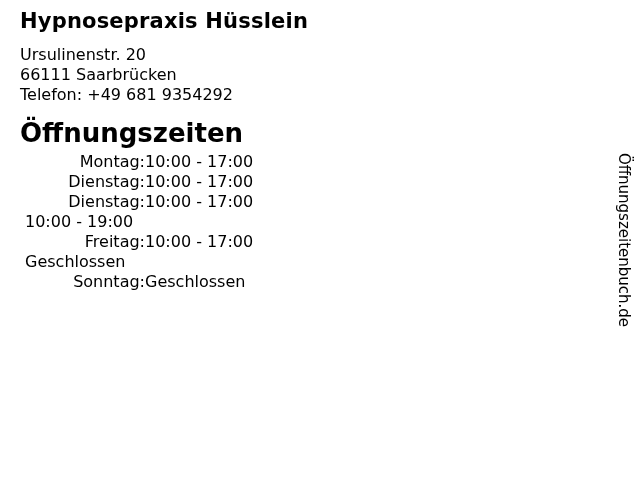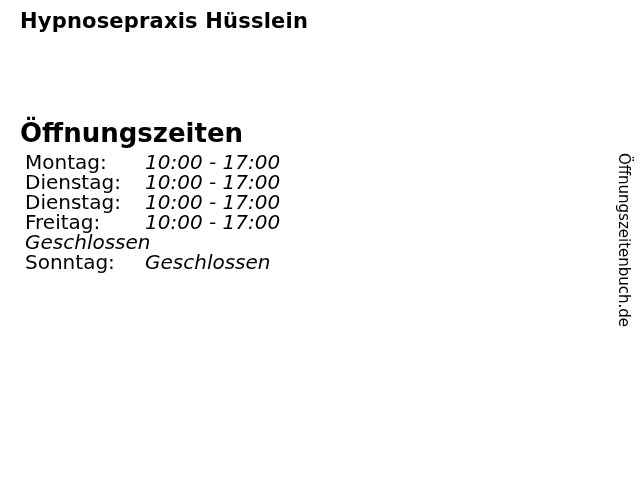--- a/index.html
+++ b/index.html
@@ -41,30 +41,31 @@
     top: 122px;
     font-size: 26px;
     font-weight: bold;
     line-height: 23px;
     white-space: nowrap;
   }
   .hours-table {
     position: absolute;
     left: 25px;
     top: 152px;
-    font-size: 20px;
+    font-size: 16px;
     line-height: 20px;
+    text-align: right;
   }
   .hours-row { display: flex; }
   .hours-day {
     width: 120px;
     flex: 0 0 120px;
     white-space: nowrap;
   }
-  .hours-time { white-space: nowrap; font-style: italic; }
+  .hours-time { white-space: nowrap; }
   .watermark {
     position: absolute;
     right: 6px;
     top: 50%;
     transform: translateY(-50%);
     writing-mode: vertical-rl;
     font-size: 15px;
     line-height: 21px;
     color: #000000;
     text-decoration: none;
@@ -72,37 +73,43 @@
     cursor: pointer;
   }
 </style>
 </head>
 <body>
 
 <div class="page">
 
   <h1 class="business-name">Hypnosepraxis Hüsslein</h1>
 
+  <div class="address-block">
+    <div class="address-line">Ursulinenstr. 20</div>
+    <div class="address-line">66111 Saarbrücken</div>
+    <div class="address-line">Telefon: +49 681 9354292</div>
+  </div>
 
   <h2 class="hours-heading">Öffnungszeiten</h2>
 
   <div class="hours-table">
     <div class="hours-row">
       <span class="hours-day">Montag:</span>
       <span class="hours-time">10:00 - 17:00</span>
     </div>
     <div class="hours-row">
       <span class="hours-day">Dienstag:</span>
       <span class="hours-time">10:00 - 17:00</span>
     </div>
     <div class="hours-row">
       <span class="hours-day">Dienstag:</span>
       <span class="hours-time">10:00 - 17:00</span>
     </div>
     <div class="hours-row">
+      <span class="hours-time">10:00 - 19:00</span>
     </div>
     <div class="hours-row">
       <span class="hours-day">Freitag:</span>
       <span class="hours-time">10:00 - 17:00</span>
     </div>
     <div class="hours-row">
       <span class="hours-time">Geschlossen</span>
     </div>
     <div class="hours-row">
       <span class="hours-day">Sonntag:</span>

